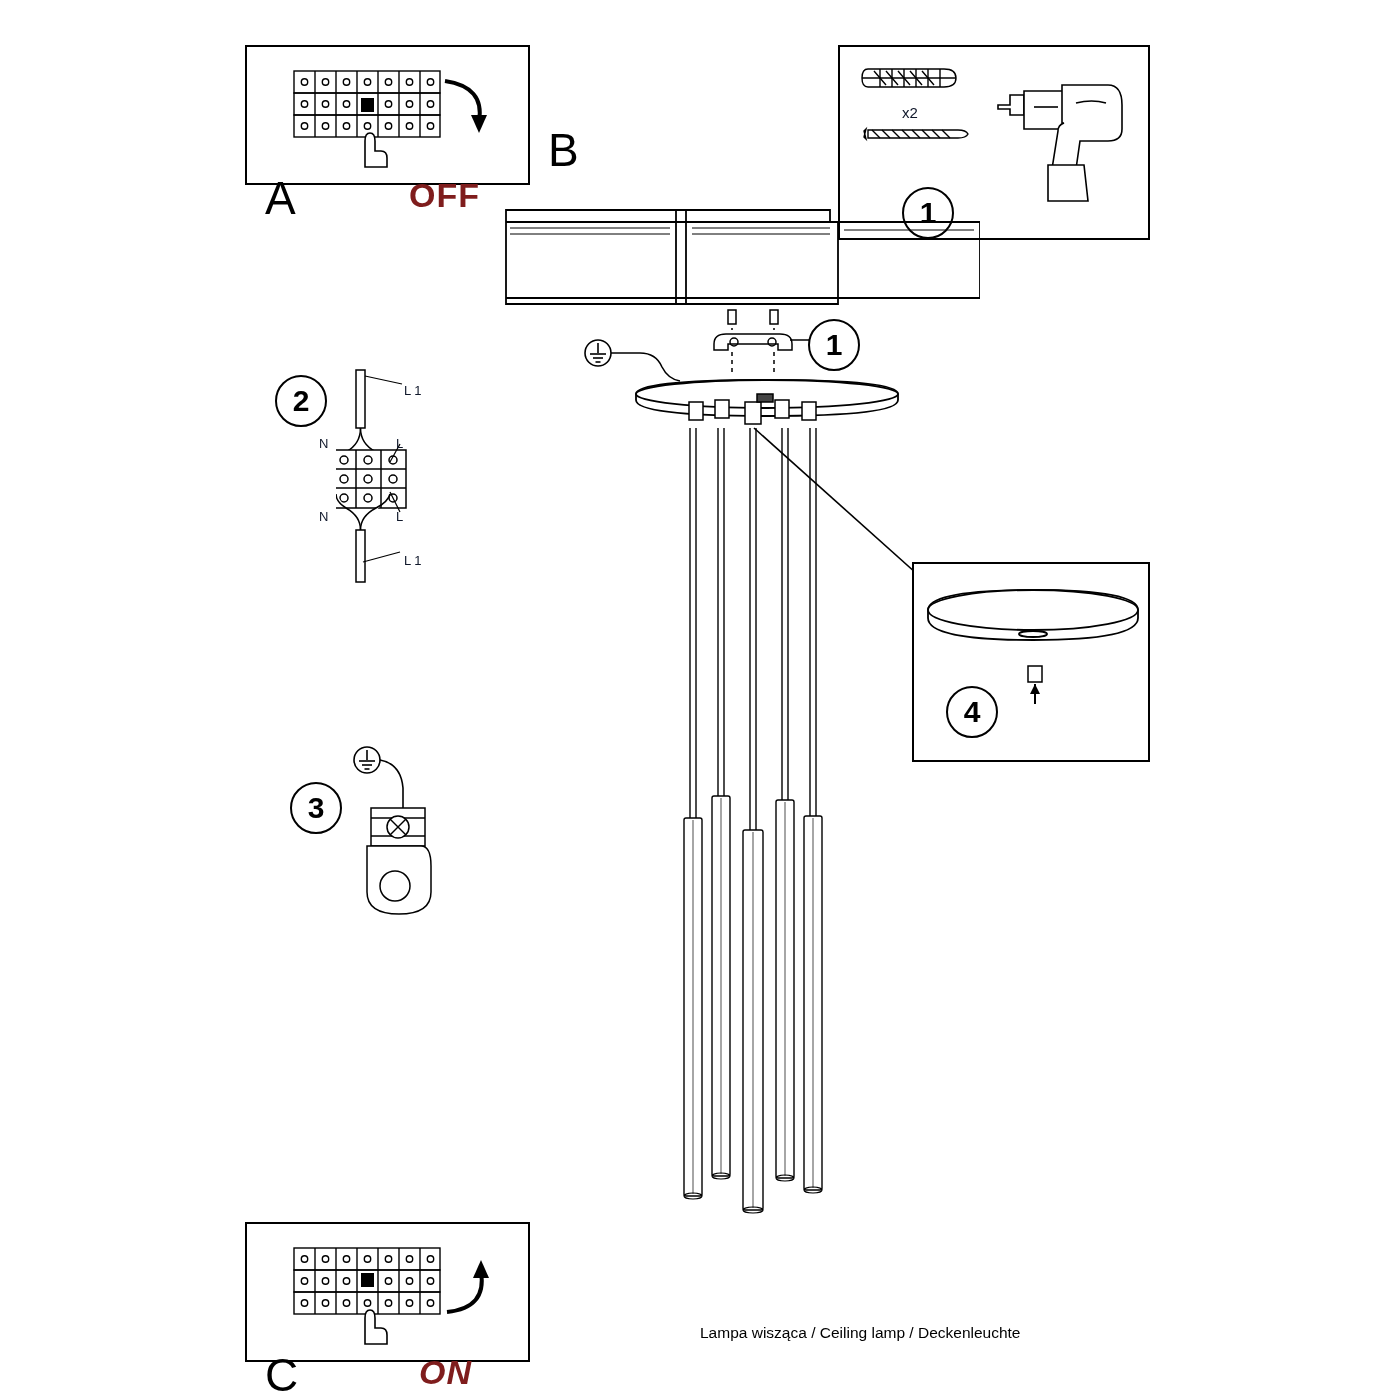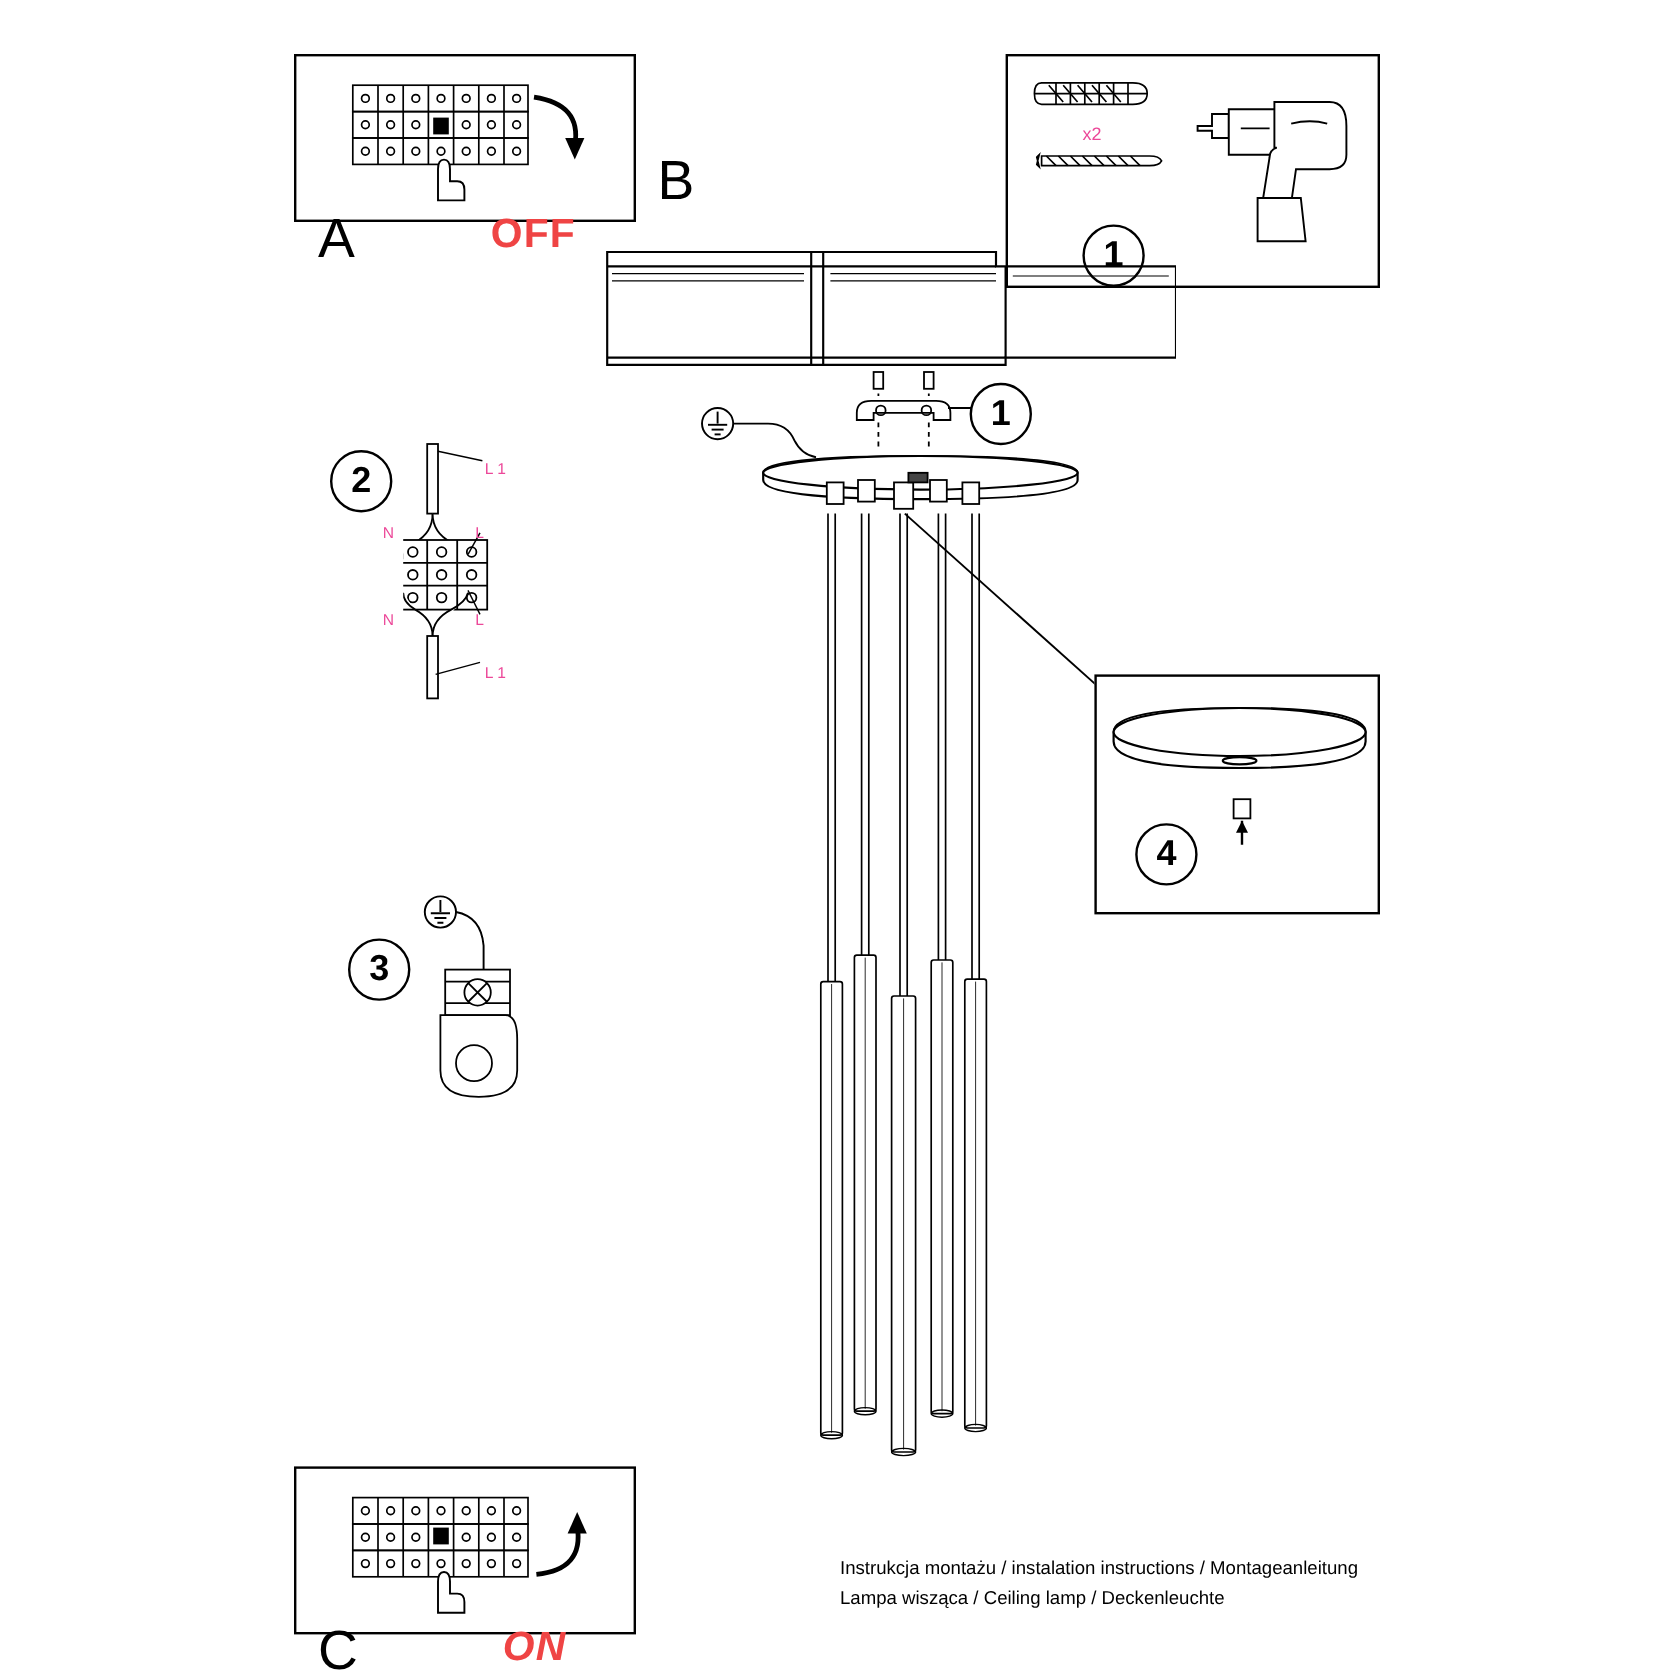--- a/index.html
+++ b/index.html
@@ -27,21 +27,21 @@
     position: absolute;
     font-size: 46px;
     font-weight: 400;
     color: #000;
     line-height: 1;
   }
   .bigtext {
     position: absolute;
     font-size: 34px;
     font-weight: 700;
-    color: #ef4444;
+    color: #7f1d1d;
     line-height: 1;
     letter-spacing: 1px;
   }
   .circnum {
     position: absolute;
     width: 52px;
     height: 52px;
     border: 2px solid #000;
     border-radius: 50%;
     box-sizing: border-box;
@@ -49,21 +49,21 @@
     align-items: center;
     justify-content: center;
     font-size: 30px;
     font-weight: 700;
     background: #fff;
     color: #000;
   }
   .lbl {
     position: absolute;
     font-size: 13px;
-    color: #ec4899;
+    color: #0f172a;
     line-height: 1;
   }
   .footer {
     position: absolute;
     font-size: 15.5px;
     color: #000;
     line-height: 1.55;
     white-space: nowrap;
   }
   svg { display:block; }
@@ -377,16 +377,15 @@
       </g>
     </svg>
     <svg class="abs" style="left:186px; top:26px;" width="80" height="80" viewBox="0 0 80 80">
       <path d="M14 62 Q54 58 48 22" stroke="#000" stroke-width="4" fill="none"></path>
       <path d="M40 28 L48 10 L56 28 Z" fill="#000"></path>
     </svg>
     <div class="letter" style="left:18px; top:128px;">C</div>
     <div class="bigtext" style="left:172px; top:131px;font-style:italic;">ON</div>
   </div>
 
-  <div class="footer" style="left:700px; top:1296px;">Instrukcja montażu / instalation instructions / Montageanleitung</div>
   <div class="footer" style="left:700px; top:1321px;text-align:right;">Lampa wisząca / Ceiling lamp / Deckenleuchte</div>
 
 </div>
 
 </body></html>

